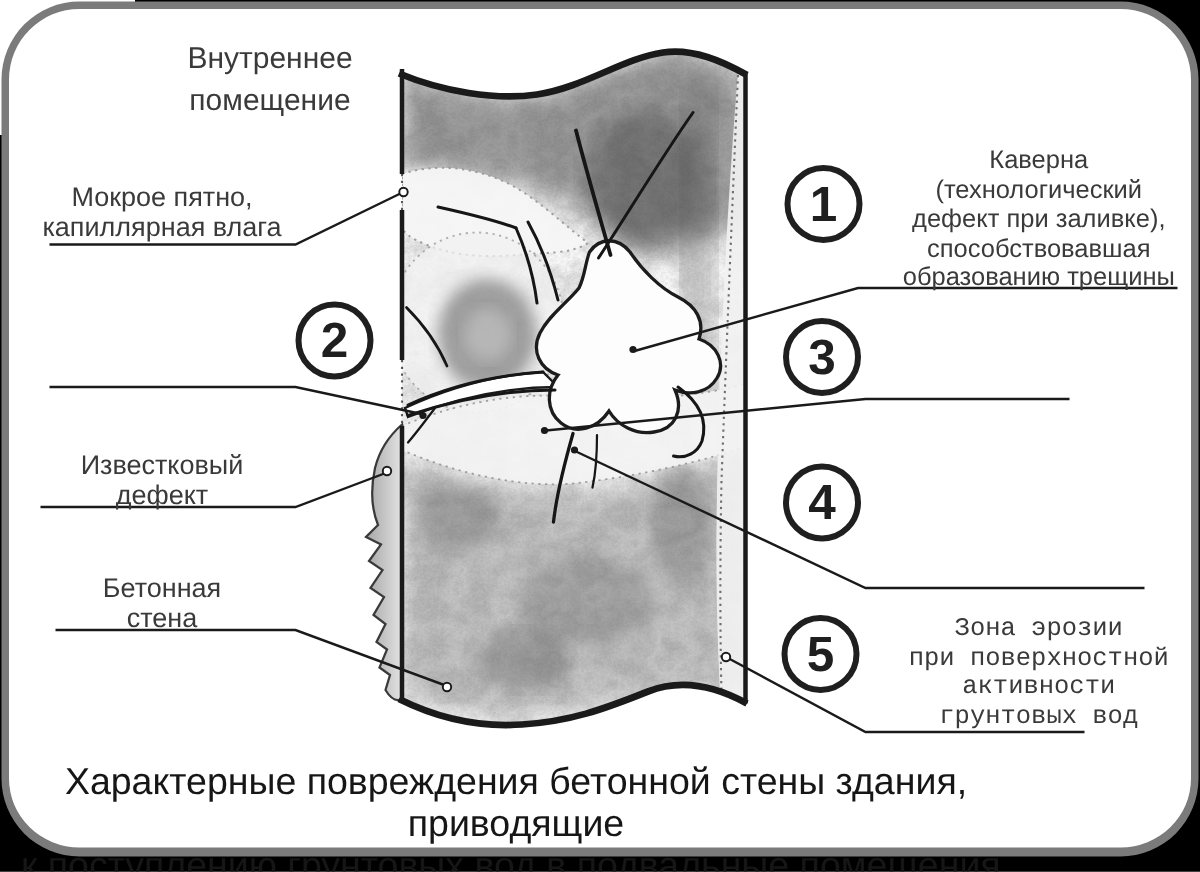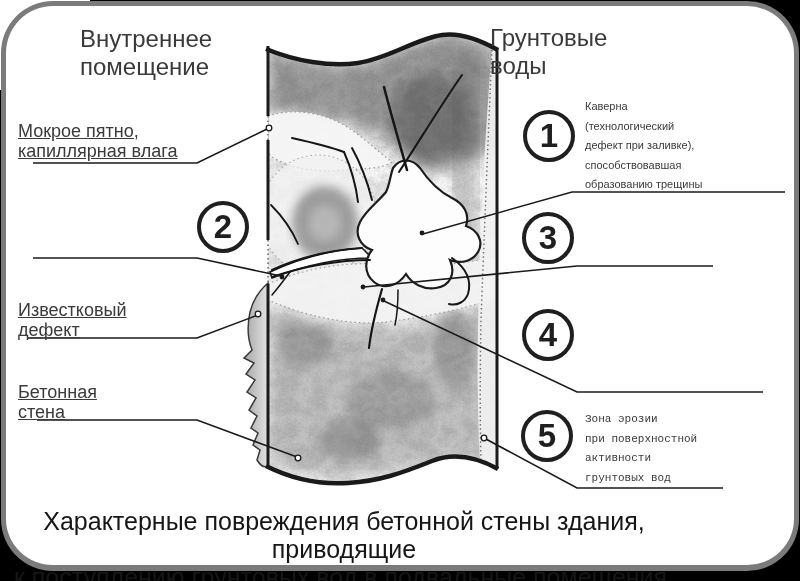--- a/index.html
+++ b/index.html
@@ -3,23 +3,23 @@
 <meta charset="utf-8">
 <style>
   html,body{margin:0;padding:0;background:#000;width:800px;height:581px;overflow:hidden;
     font-family:"Liberation Sans",sans-serif;}
   #stage{position:relative;width:800px;height:581px;}
   .corner-patch{position:absolute;left:0;top:0;width:90px;height:90px;background:#fff;z-index:0;}
   .card{position:absolute;left:1px;top:1px;right:1px;bottom:10px;background:#fff;
     border:5px solid #7b7b7b;border-bottom-width:6px;border-radius:52px;box-sizing:border-box;z-index:1;}
   #art{position:absolute;left:0;top:0;width:800px;height:581px;z-index:2;pointer-events:none;}
   .txt{position:absolute;z-index:3;color:#3a3a3a;white-space:pre-line;}
-  .title{font-size:24px;line-height:28px;text-align:left;width:200px;}
-  .llabel{font-size:18px;line-height:20px;text-align:left;width:180px;left:18px;text-decoration:underline;}
-  .rlabel{font-size:11px;line-height:19.5px;text-align:left;width:215px;left:585px;}
+  .title{font-size:20px;line-height:28px;text-align:center;width:200px;}
+  .llabel{font-size:18px;line-height:20px;text-align:center;width:180px;left:18px;}
+  .rlabel{font-size:17px;line-height:19.5px;text-align:center;width:215px;left:585px;}
   .badge{position:absolute;z-index:3;width:52px;height:52px;box-sizing:border-box;
     border:4px solid #1f1f1f;border-radius:50%;background:#fff;color:#1f1f1f;
     display:flex;align-items:center;justify-content:center;
     font-size:33px;font-weight:bold;}
   .caption{left:0;width:688px;text-align:center;font-size:25px;line-height:28px;color:#161616;top:507px;}
 </style>
 </head>
 <body>
 
 <div id="stage">
@@ -147,22 +147,20 @@
       <circle cx="484" cy="438" r="2.8" fill="#fff" stroke="#1a1a1a" stroke-width="1.3"></circle>
       <circle cx="282" cy="277" r="2.4" fill="#1a1a1a"></circle>
       <circle cx="422" cy="233" r="2.4" fill="#1a1a1a"></circle>
       <circle cx="363" cy="287" r="2.4" fill="#1a1a1a"></circle>
       <circle cx="383" cy="300" r="2.4" fill="#1a1a1a"></circle>
     </g>
   </svg>
 
   <div class="txt title" style="left:80px;top:25px;">Внутреннее
 помещение</div>
-  <div class="txt title" style="left:490px;top:24px;">Грунтовые
-воды</div>
 
   <div class="txt llabel" style="top:121px;">Мокрое пятно,
 капиллярная влага</div>
   <div class="txt llabel" style="top:300px;">Известковый
 дефект</div>
   <div class="txt llabel" style="top:382px;">Бетонная
 стена</div>
 
   <div class="txt rlabel" style="top:97px;">Каверна
 (технологический

